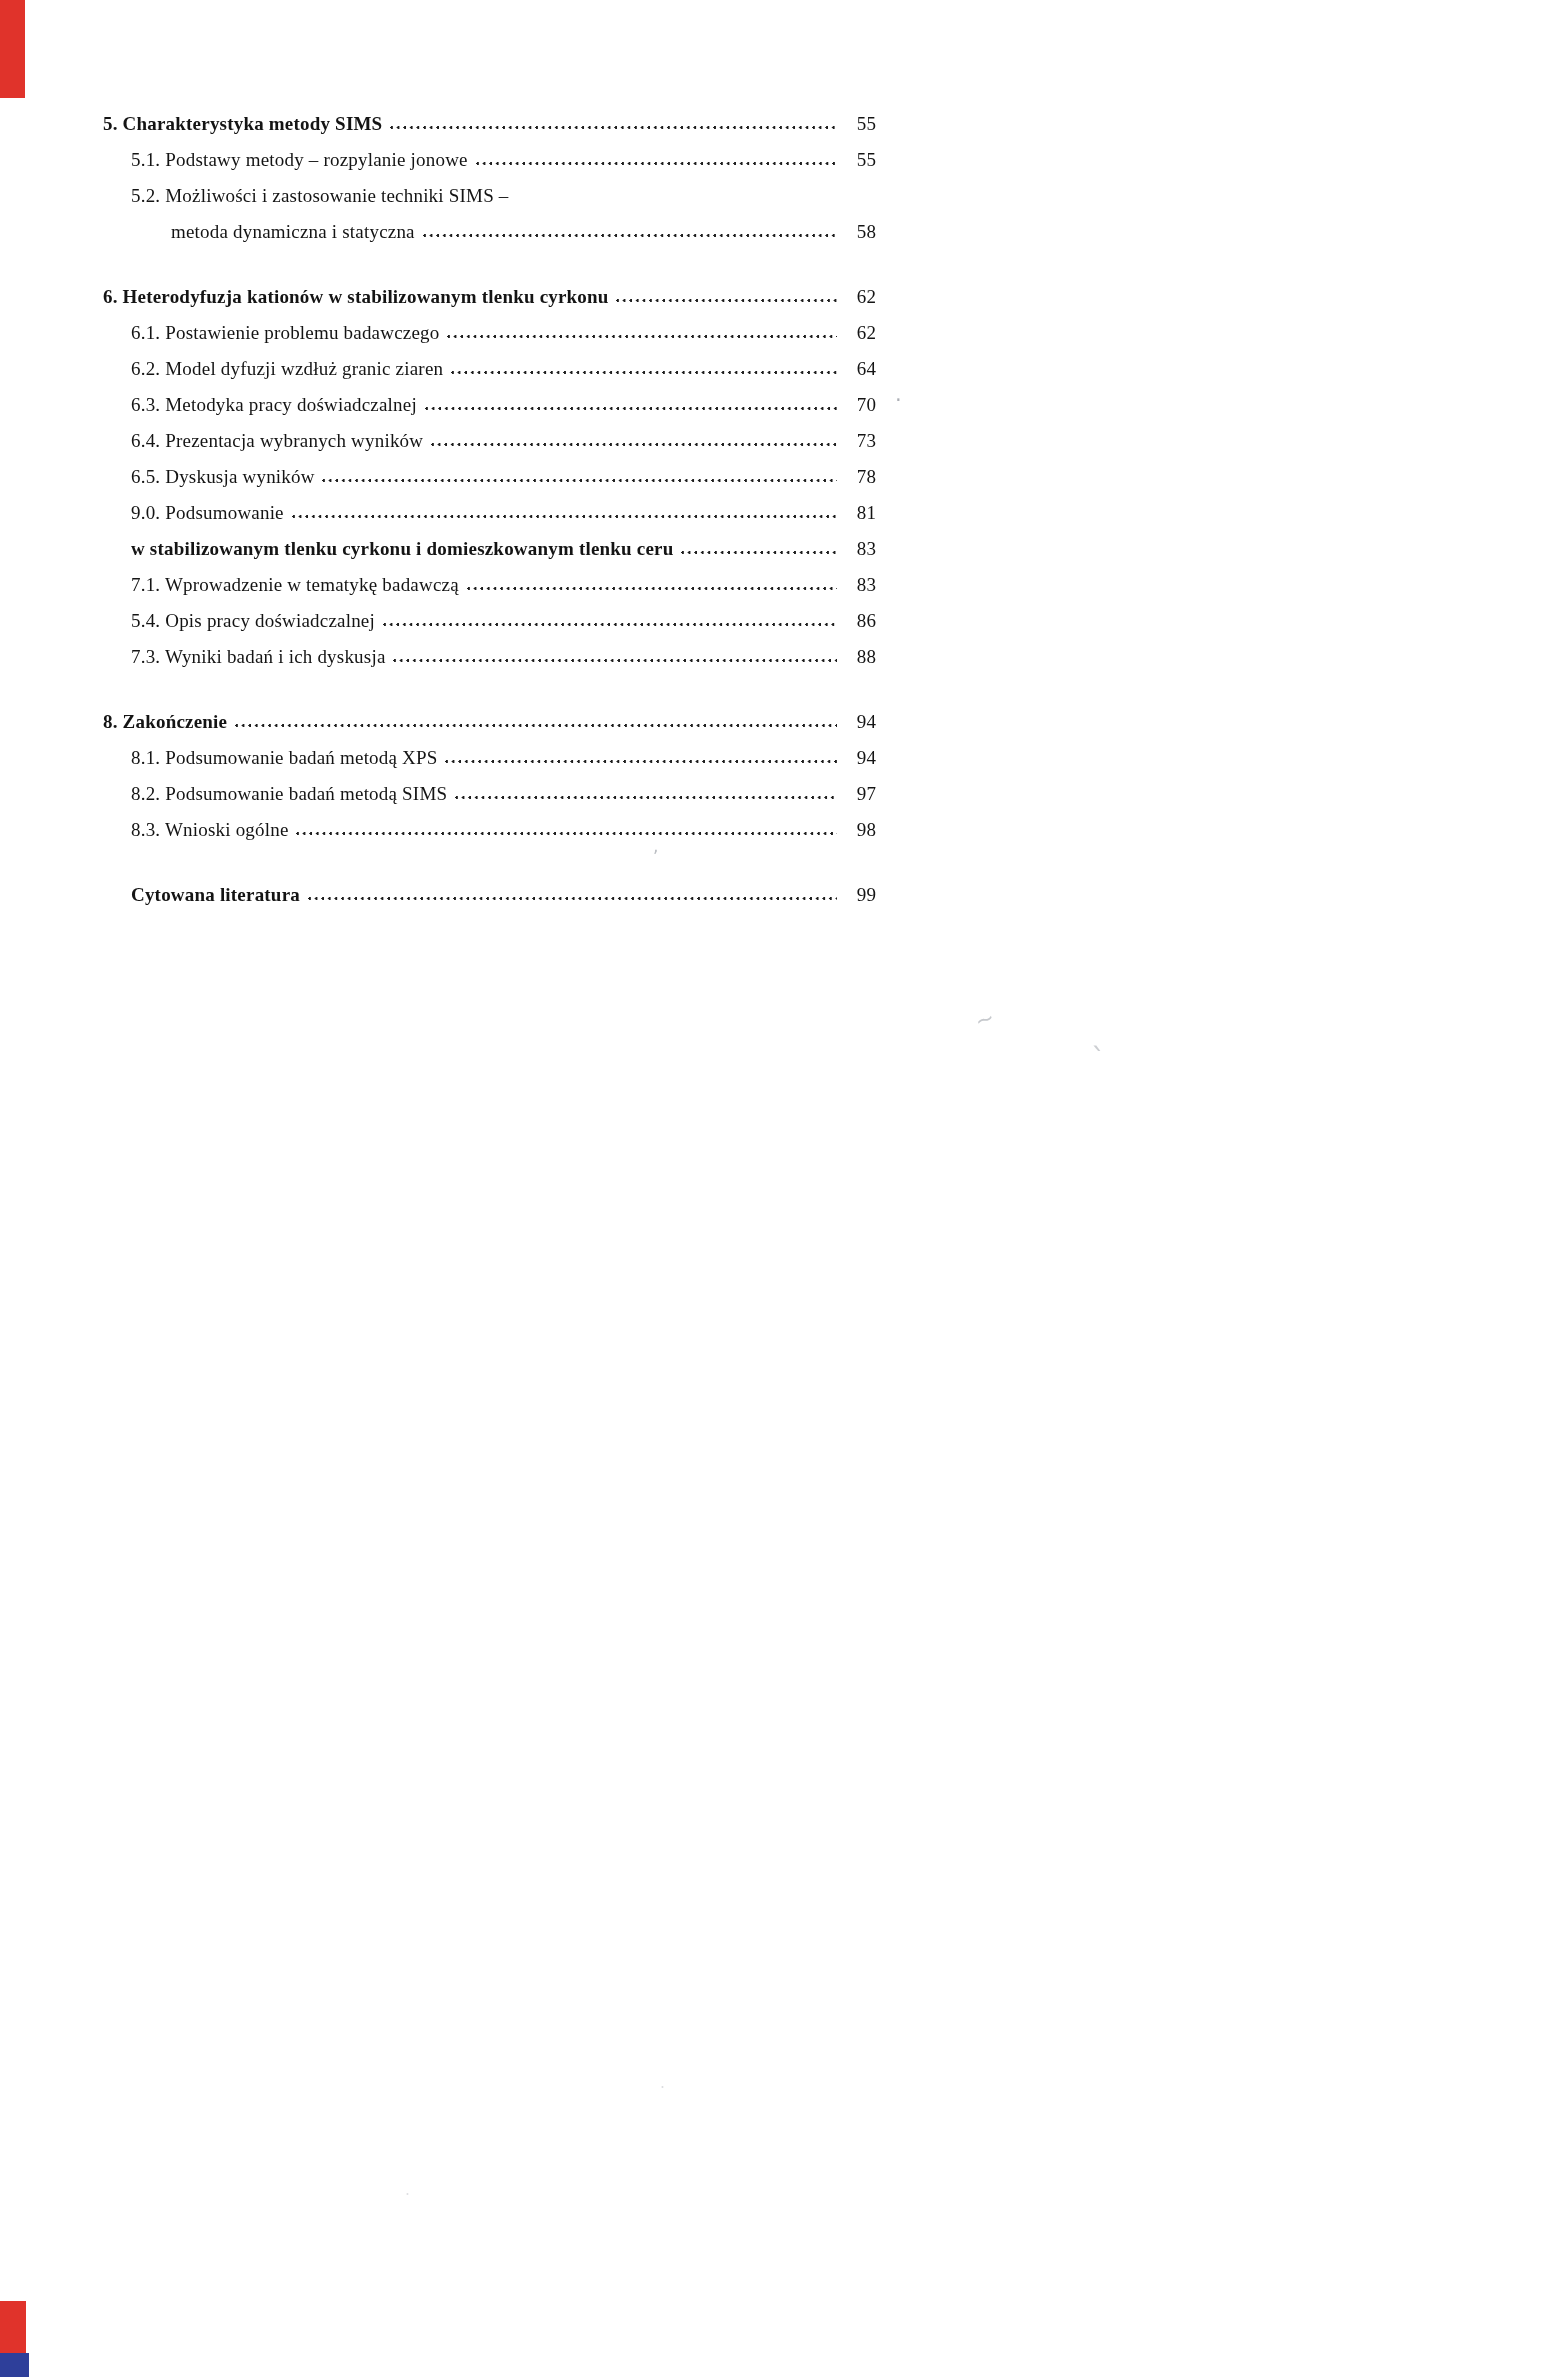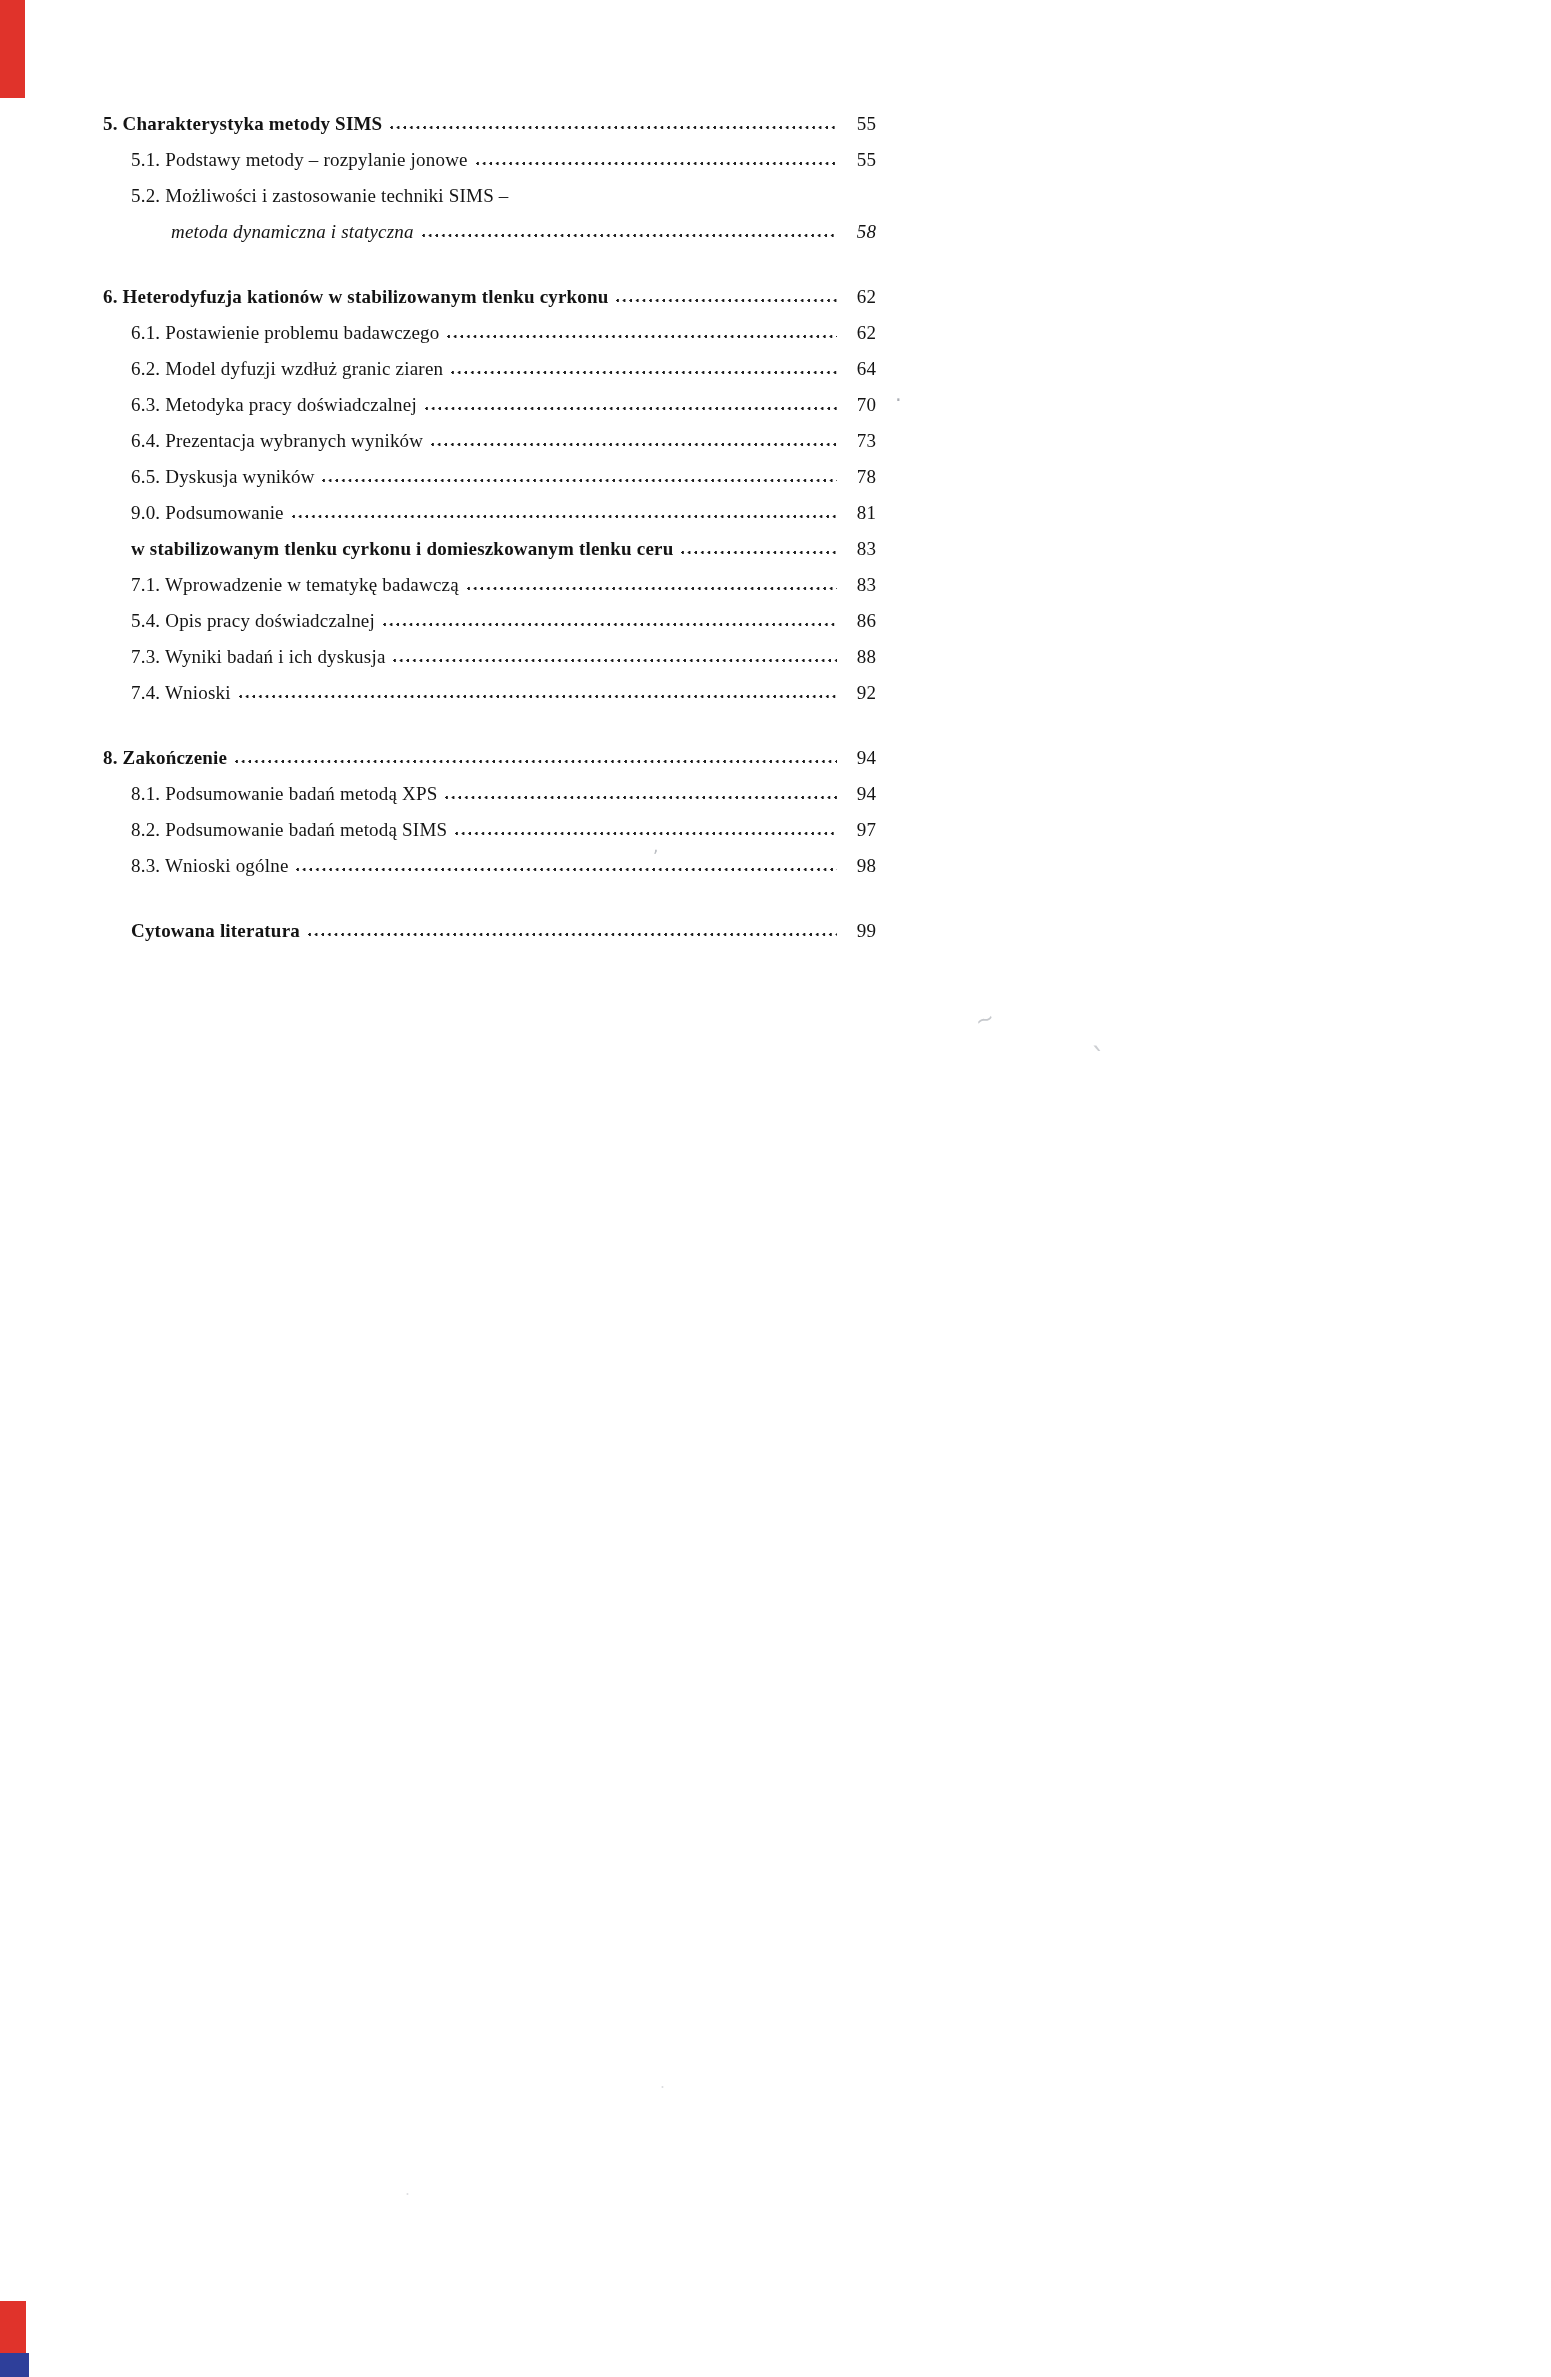--- a/index.html
+++ b/index.html
@@ -21,21 +21,21 @@
   }
   .row {
     display: flex;
     align-items: baseline;
     height: 36px;
     line-height: 36px;
   }
   .row.gap { margin-top: 29px; }
   .lvl0 { padding-left: 0; }
   .lvl1 { padding-left: 28px; }
-  .lvl2 { padding-left: 68px; font-style: italic; }
+  .lvl2 { padding-left: 68px; }
   .bold .label { font-weight: bold; }
   .label { white-space: nowrap; letter-spacing: 0.2px; }
   .leader {
     flex: 1 1 auto;
     min-width: 10.4px;
     height: 5.2px;
     margin: 0 7px 0 7.8px;
     background-image: radial-gradient(circle at 1.7px 2.6px, #1e1e1e 1.3px, rgba(0,0,0,0) 1.6px);
     background-size: 6.6px 5.2px;
     background-repeat: repeat-x;
@@ -129,25 +129,20 @@
       <div class="row lvl1">
         <span class="label">5.4. Opis pracy doświadczalnej</span>
         <span class="leader"></span>
         <span class="pagenum">86</span>
       </div>
       <div class="row lvl1">
         <span class="label">7.3. Wyniki badań i ich dyskusja</span>
         <span class="leader"></span>
         <span class="pagenum">88</span>
       </div>
-      <div class="row lvl1">
-        <span class="label">7.4. Wnioski</span>
-        <span class="leader"></span>
-        <span class="pagenum">92</span>
-      </div>
       <div class="row lvl0 bold gap">
         <span class="label">8. Zakończenie</span>
         <span class="leader"></span>
         <span class="pagenum">94</span>
       </div>
       <div class="row lvl1">
         <span class="label">8.1. Podsumowanie badań metodą XPS</span>
         <span class="leader"></span>
         <span class="pagenum">94</span>
       </div>

